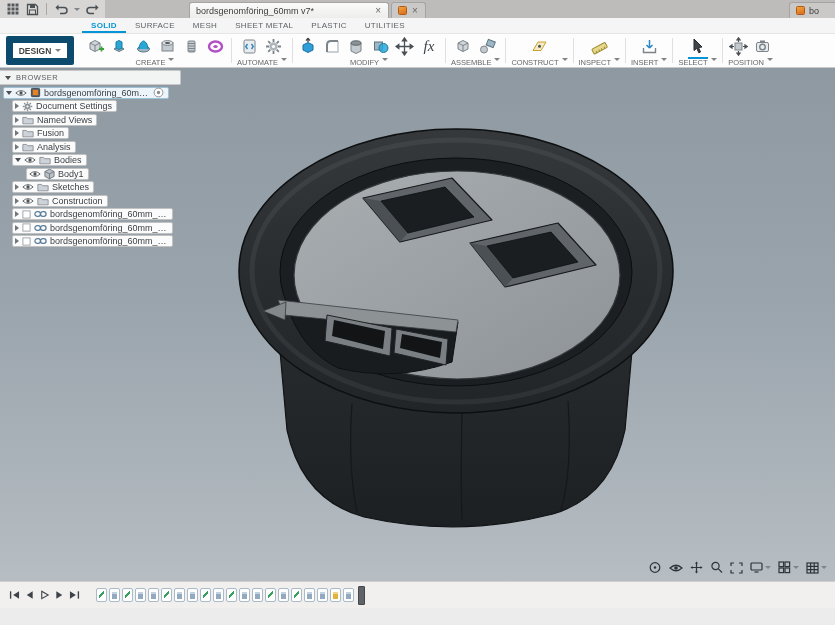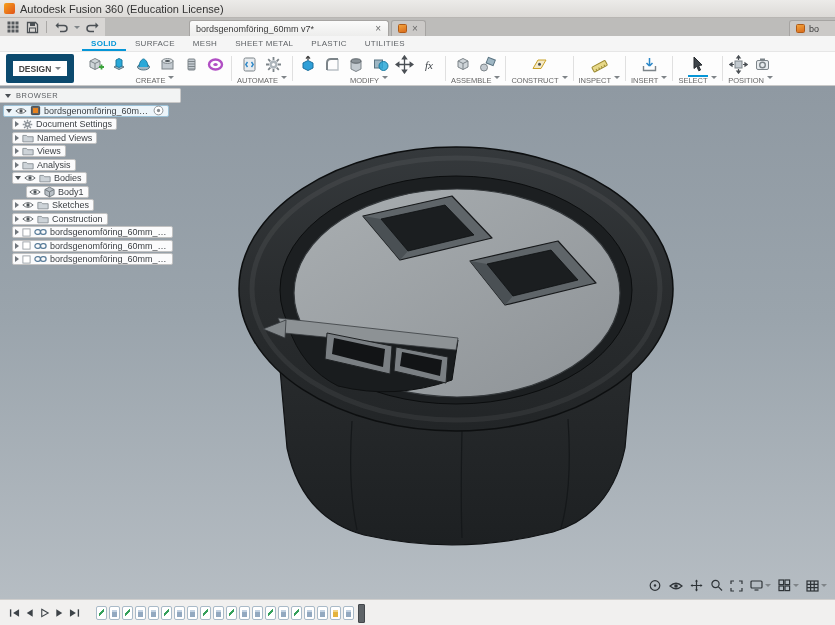--- a/index.html
+++ b/index.html
@@ -44,21 +44,21 @@
                display:flex; align-items:center; justify-content:center; gap:4px;
                font-size:8.5px; font-weight:bold; color:#454545; }
   .rgroup { display:flex; flex-direction:column; align-items:center; justify-content:space-between; padding:1px 4px 0; }
   .ricons { display:flex; align-items:center; gap:2px; height:21px; }
   .rgroup.select .ricons { box-shadow:0 3px 0 -1px #0696d7; }
   .ribtn { width:22px; height:21px; border:none; background:transparent; padding:0;
            display:flex; align-items:center; justify-content:center; }
   .ribtn svg { width:19px; height:19px; }
   .rlabel { display:flex; align-items:flex-start; gap:3px; font-size:7.5px; color:#666; padding:1px 0 2px; white-space:nowrap; }
   .rsep { width:1px; background:#e0e0e0; margin:3px 1px; }
-  .fx { font-family:"Liberation Serif", serif; font-style:italic; font-size:11px; color:#3d4348; }
+  .fx { font-family:"Liberation Serif", serif; font-style:italic; font-size:15px; color:#3d4348; }
 
   
   .viewport { position:relative; height:513px; overflow:hidden;
               background:linear-gradient(#8f99a2 0%, #9aa4ac 45%, #b6bdc3 100%); }
   .model { position:absolute; left:0; top:0; width:835px; height:513px; }
 
   
   .browser { position:absolute; left:0; top:2px; width:186px; font-size:9px; color:#3b3f43; }
   .b-header { display:flex; align-items:center; gap:5px; width:170px; height:13px; padding:0 5px;
               background:rgba(248,248,248,.95); border:1px solid #c8c8c8; border-left:none;
@@ -138,24 +138,20 @@
     <rect x="1.5" y="1.5" width="9" height="9" rx="1" fill="#5b6166" stroke="#3c4145"></rect>
     <rect x="3.2" y="3.2" width="5.6" height="5.6" fill="#e8821e"></rect>
   </symbol>
   <symbol id="sy-unitbox" viewBox="0 0 10 10">
     <rect x="1" y="1" width="8" height="8" fill="#fff" stroke="#9aa0a5" stroke-width="1"></rect>
   </symbol>
 </svg>
 
 <div class="app">
 
-  <div class="titlebar">
-    <span class="app-logo"></span>
-    <span>Autodesk Fusion 360 (Education License)</span>
-  </div>
 
   <div class="tabrow">
     <div class="qat">
       <button class="qbtn">
         <svg width="12" height="12" viewBox="0 0 12 12">
             <g fill="#55595d">
               <rect x="0.5" y="0.5" width="3" height="3"></rect>
               <rect x="4.5" y="0.5" width="3" height="3"></rect>
               <rect x="8.5" y="0.5" width="3" height="3"></rect>
               <rect x="0.5" y="4.5" width="3" height="3"></rect>
@@ -536,21 +532,21 @@
           <svg class="bi" width="12" height="10">
               <use href="#sy-folder"></use>
             </svg>
           <span class="b-label">Named Views</span>
         </div>
         <div class="b-row">
           <span class="exp"></span>
           <svg class="bi" width="12" height="10">
               <use href="#sy-folder"></use>
             </svg>
-          <span class="b-label">Views</span>
+          <span class="b-label">Fusion</span>
         </div>
         <div class="b-row">
           <span class="exp"></span>
           <svg class="bi" width="12" height="10">
               <use href="#sy-folder"></use>
             </svg>
           <span class="b-label">Analysis</span>
         </div>
         <div class="b-row">
           <span class="exp open"></span>

